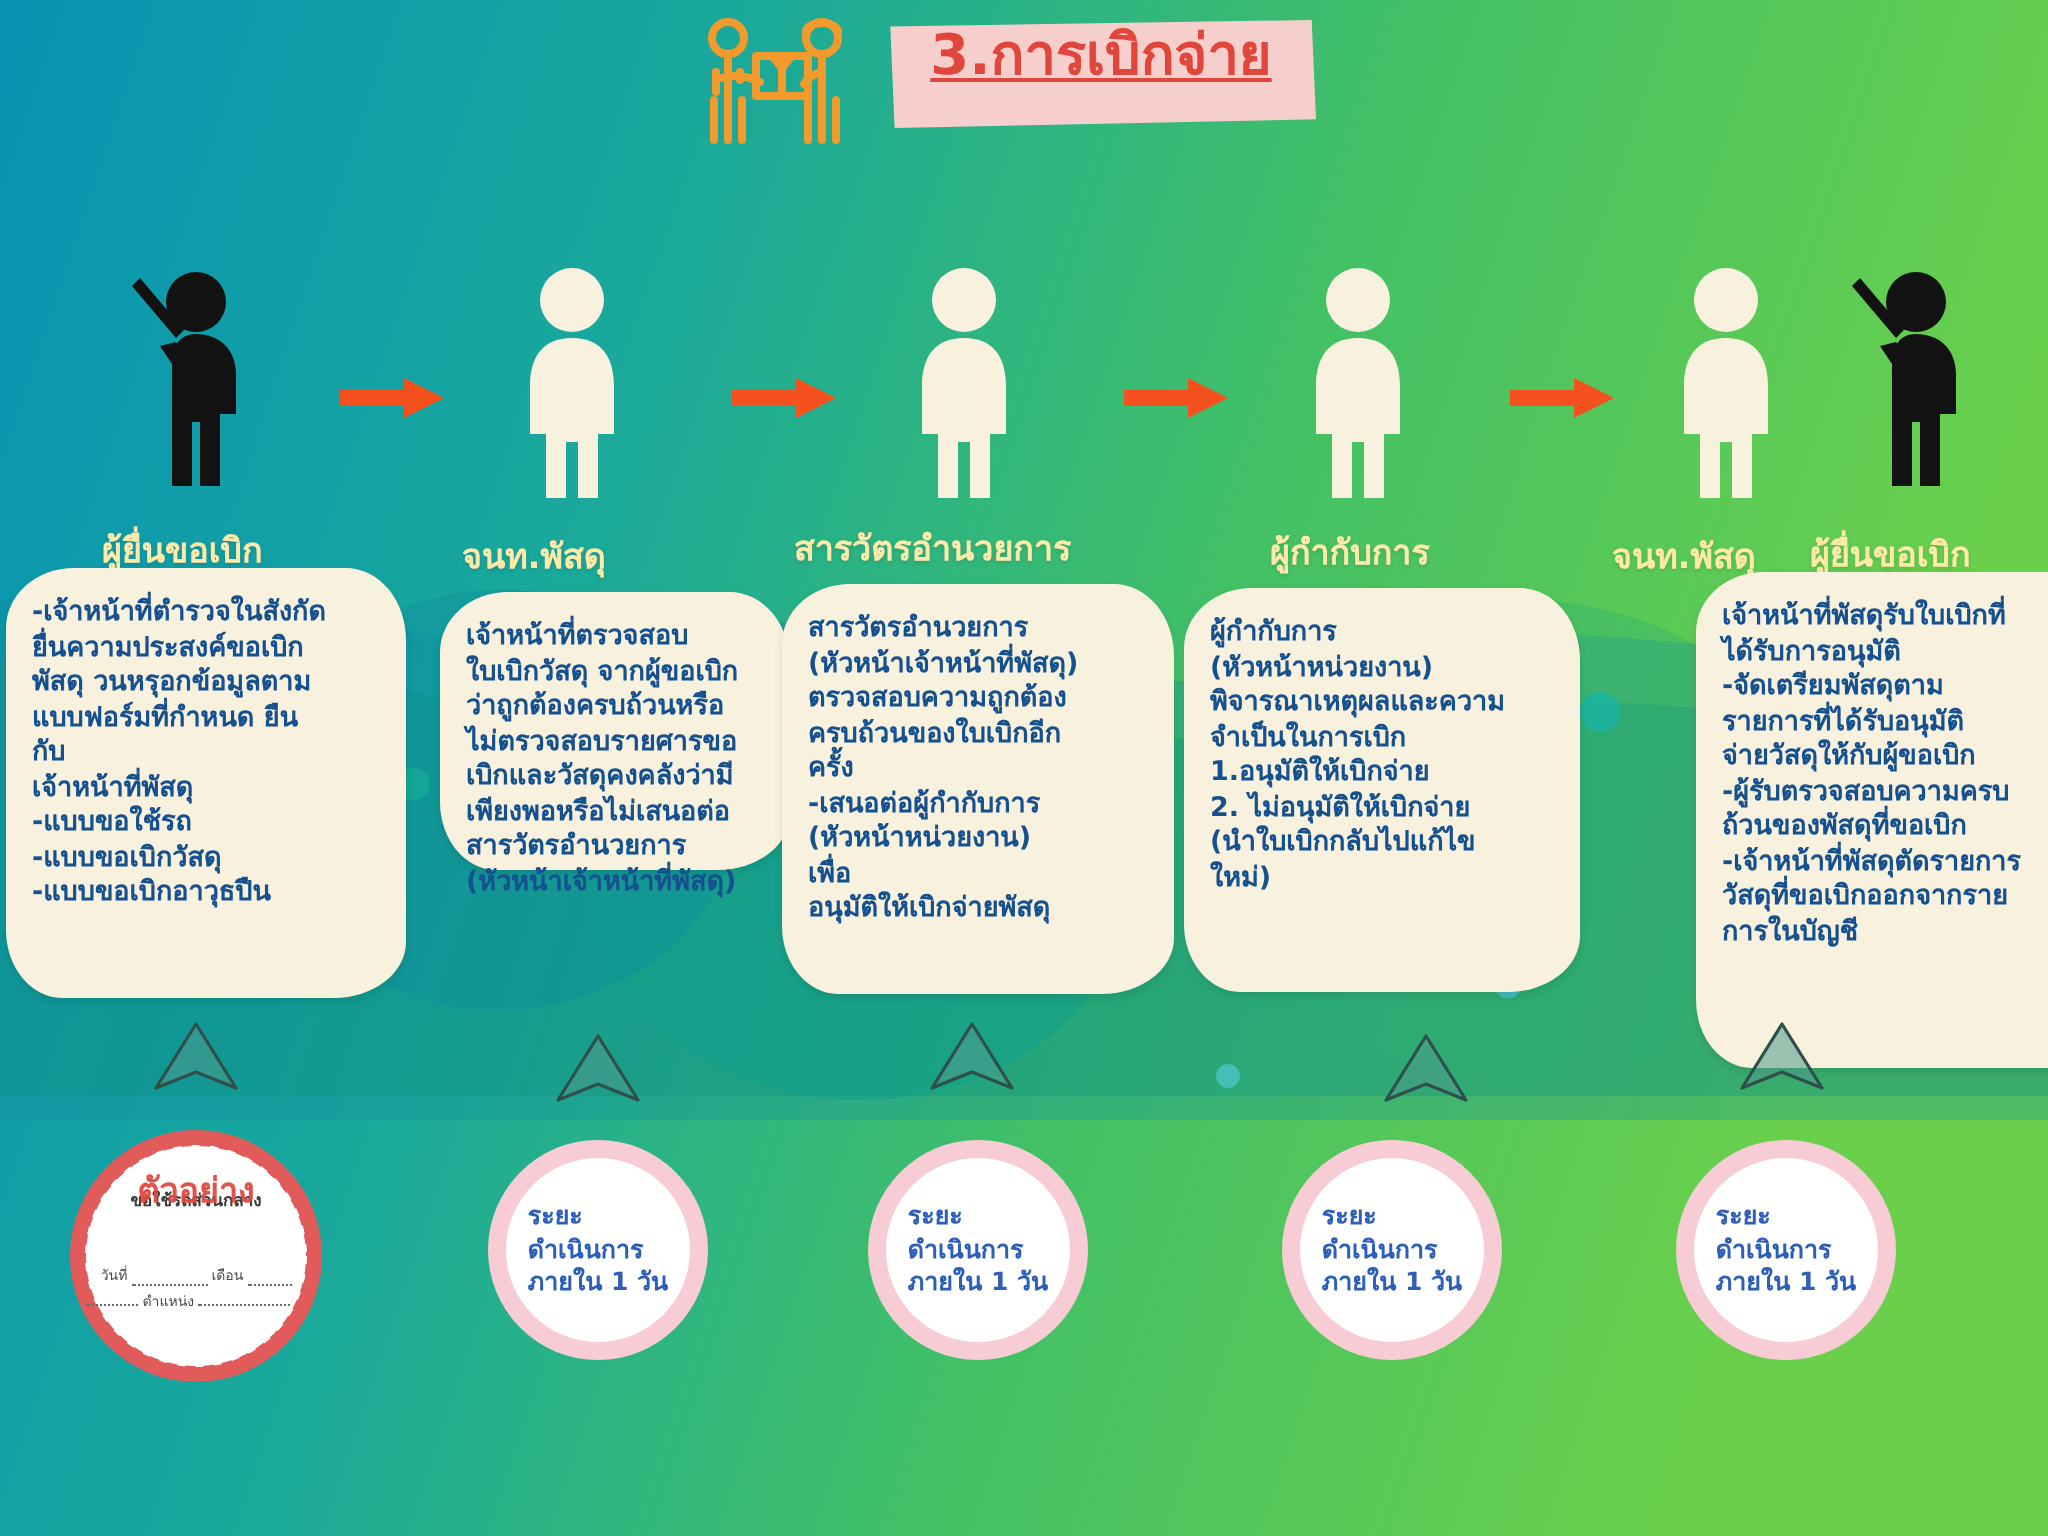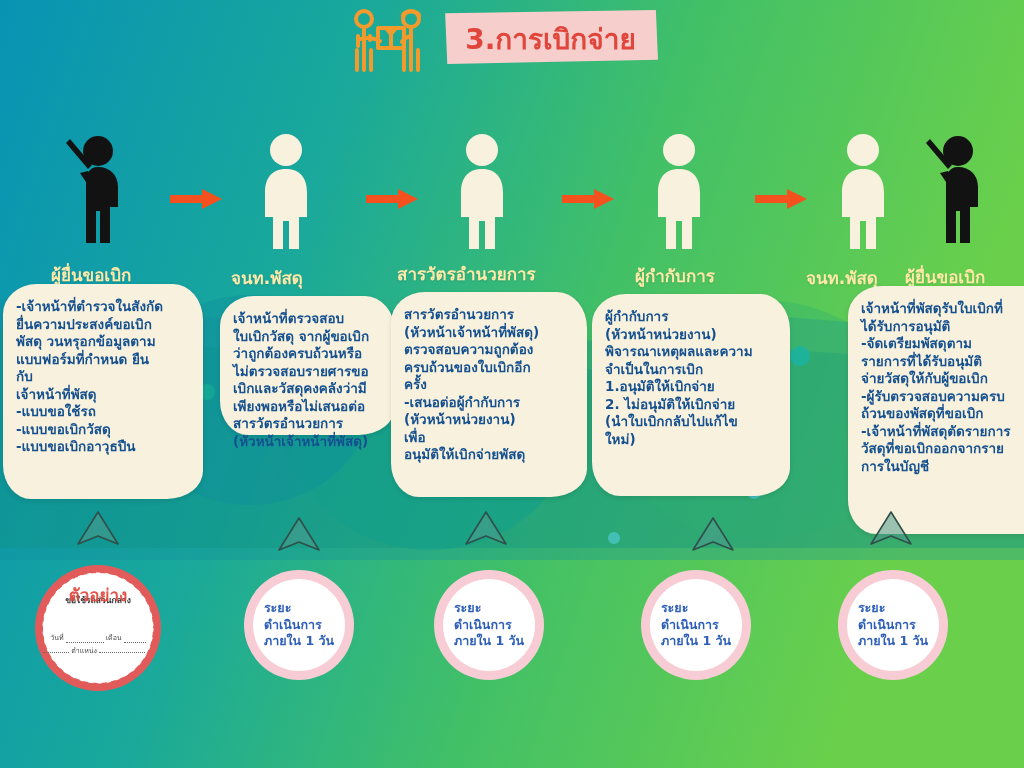--- a/index.html
+++ b/index.html
@@ -17,24 +17,25 @@
 
   
   .header { position:absolute; top:0; left:0; width:1024px; height:80px; }
   .delivery-icon { position:absolute; left:348px; top:6px; width:78px; height:68px; }
   .title-plate {
     position:absolute; left:443px; top:10px; width:215px; height:54px;
     background:#f6cfcc;
     clip-path:polygon(1% 6%, 99% 0%, 100% 92%, 2% 100%);
   }
   .title-text {
-    position:absolute; left:443px; top:12px; width:215px; height:54px;
+    position:absolute; left:443px; top:0; width:215px; height:54px;
     display:flex; align-items:center; justify-content:center;
     color:#e0463c; font-size:28px; font-weight:bold; letter-spacing:0px;
     white-space:nowrap;
+    text-decoration:underline;
   }
 
   
   .people-row { position:absolute; top:125px; left:0; width:1024px; height:145px; }
   .person { position:absolute; top:0; width:90px; height:130px; }
   .person svg { width:100%; height:100%; display:block; }
   .arrow-o { position:absolute; top:186px; width:54px; height:26px; }
 
   
   .role-label {

